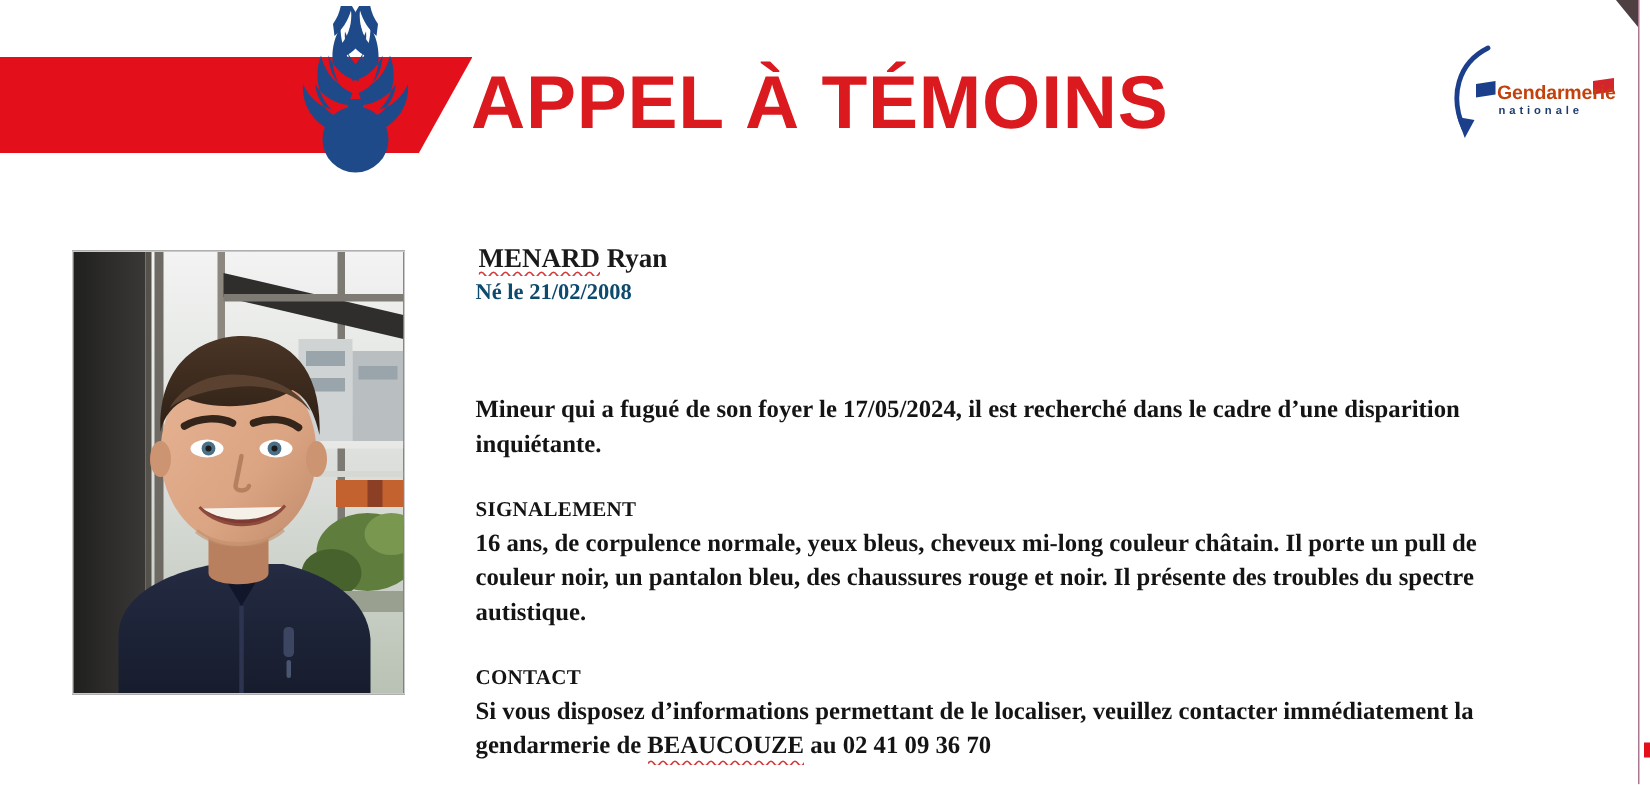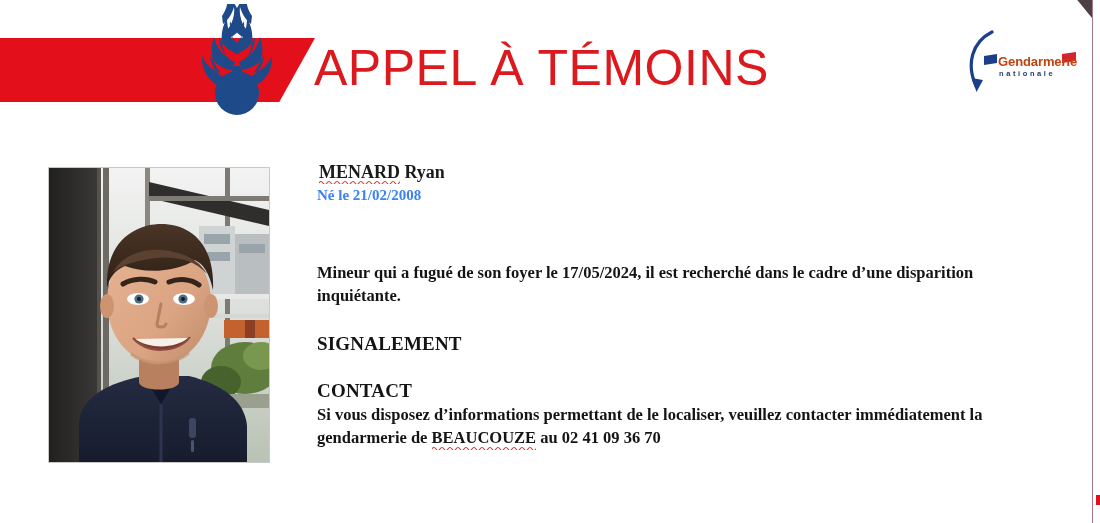--- a/index.html
+++ b/index.html
@@ -42,21 +42,21 @@
     height: 112px;
   }
   .title {
     position: absolute;
     left: 314px;
     top: 36px;
     height: 64px;
     display: flex;
     align-items: center;
     font-family: "Liberation Sans", sans-serif;
-    font-weight: normal;
+    font-weight: bold;
     font-size: 50px;
     letter-spacing: 0.5px;
     color: #da1a1f;
     white-space: nowrap;
   }
 
   
   .logo {
     position: absolute;
     left: 962px;
@@ -127,37 +127,37 @@
     bottom: -1px;
     width: 100%;
     height: 4px;
     overflow: hidden;
   }
   .squiggle svg { display: block; }
   .person-dob {
     font-family: "Liberation Serif", serif;
     font-weight: bold;
     font-size: 15px;
-    color: #3b82f6;
+    color: #0c4a6e;
     margin: 4px 0 0 0;
   }
   .para {
     font-family: "Liberation Serif", serif;
     font-weight: bold;
     font-size: 16.5px;
     line-height: 1.42;
     color: #141414;
     margin: 0;
   }
   .para-summary { margin-top: 57px; }
   .section { margin-top: 25px; }
   .section-title {
     font-family: "Liberation Serif", serif;
     font-weight: bold;
-    font-size: 19px;
+    font-size: 14px;
     color: #141414;
     margin: 0 0 1px 0;
     letter-spacing: 0.2px;
   }
   .inline-squiggle {
     position: relative;
     display: inline-block;
   }
 
   
@@ -329,20 +329,21 @@
       </span>
       <span>Ryan</span>
     </div>
 
     <div class="person-dob">Né le 21/02/2008</div>
 
     <p class="para para-summary">Mineur qui a fugué de son foyer le 17/05/2024, il est recherché dans le cadre d’une disparition inquiétante.</p>
 
     <div class="section">
       <div class="section-title">SIGNALEMENT</div>
+      <p class="para">16 ans, de corpulence normale, yeux bleus, cheveux mi-long couleur châtain. Il porte un pull de couleur noir, un pantalon bleu, des chaussures rouge et noir. Il présente des troubles du spectre autistique.</p>
     </div>
 
     <div class="section">
       <div class="section-title">CONTACT</div>
       <p class="para"><span>Si vous disposez d’informations permettant de le localiser, veuillez contacter immédiatement la gendarmerie de </span><span class="inline-squiggle"><span>BEAUCOUZE</span><span class="squiggle">
               <svg width="120" height="4" viewBox="0 0 120 4" preserveAspectRatio="none">
                 <path d="M0 3 Q2 0 4 3 T8 3 T12 3 T16 3 T20 3 T24 3 T28 3 T32 3 T36 3 T40 3 T44 3 T48 3 T52 3 T56 3 T60 3 T64 3 T68 3 T72 3 T76 3 T80 3 T84 3 T88 3 T92 3 T96 3 T100 3 T104 3 T108 3 T112 3 T116 3" fill="none" stroke="#d33a3a" stroke-width="1.1"></path>
               </svg>
             </span></span><span> au 02 41 09 36 70</span></p>
     </div>

